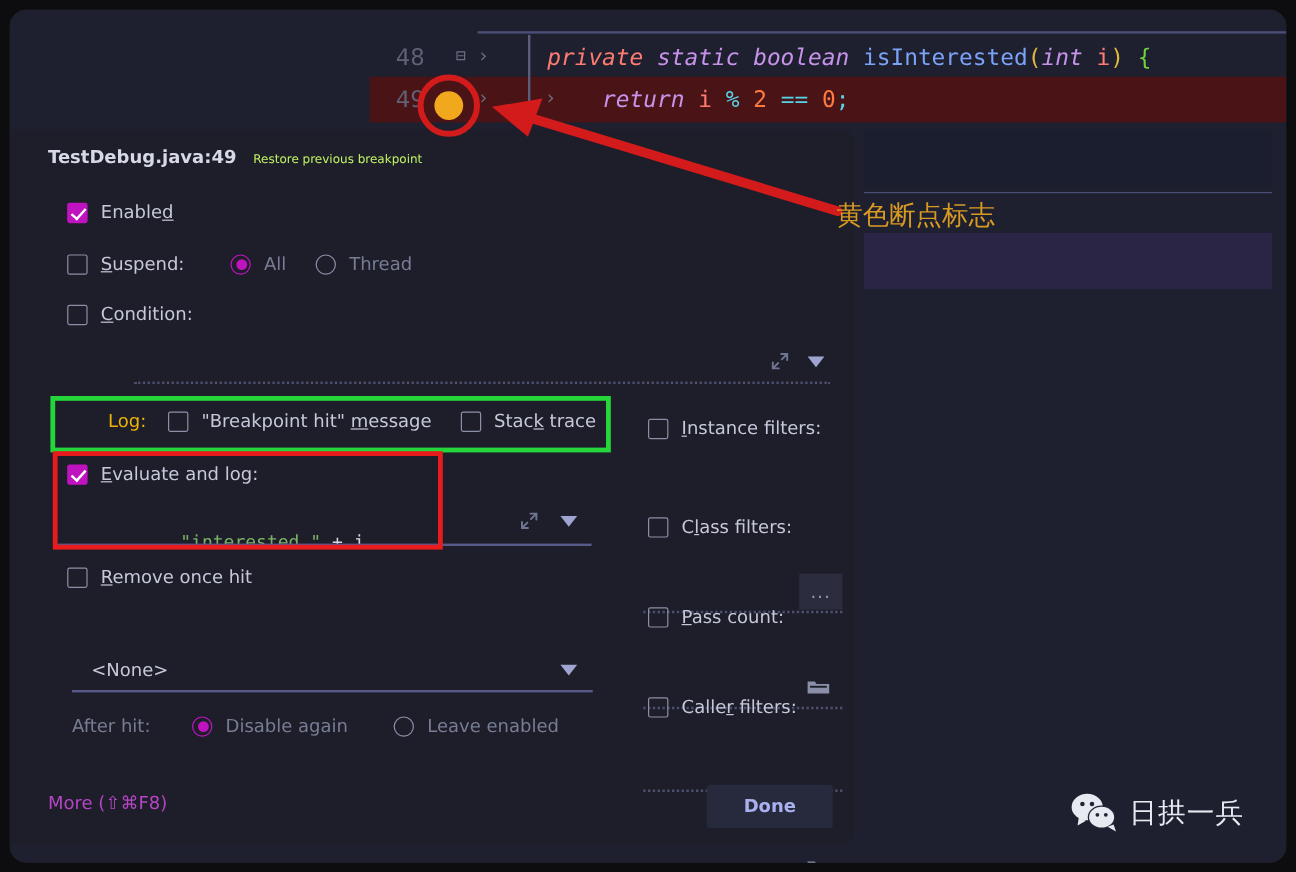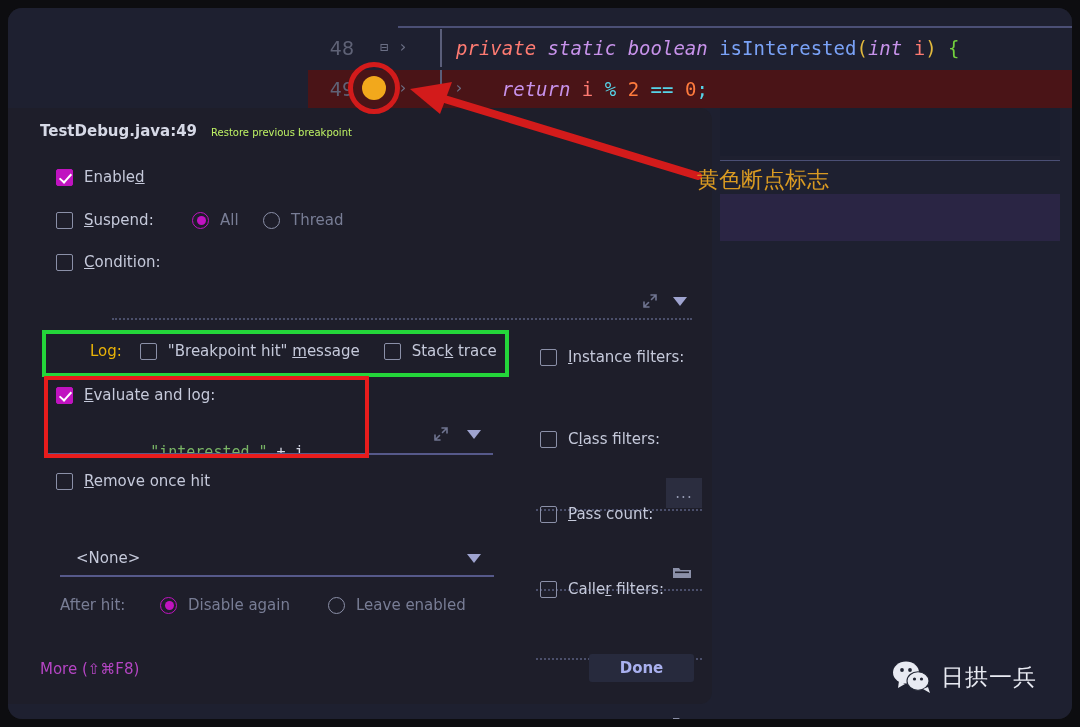--- a/index.html
+++ b/index.html
@@ -41,21 +41,21 @@
     left: 300px;
     height: 38px;
     width: 764px;
     display: flex;
     align-items: center;
     font-family: "DejaVu Sans Mono", monospace;
     font-size: 19px;
     white-space: pre;
   }
   #code-row-48 { top: 21px; }
-  #code-row-49 { top: 62px; background: #4a1417; }
+  #code-row-49 { top: 56px; background: #4a1417; }
 
   .gutter-num {
     width: 46px;
     text-align: right;
     color: #5f6276;
     font-size: 19px;
     font-family: "DejaVu Sans", sans-serif;
     flex: 0 0 auto;
   }
   .gutter-icons {
@@ -266,21 +266,21 @@
   .more-link {
     position: absolute;
     left: 32px; top: 552px;
     color: #b545c4;
     font-size: 15px;
     cursor: pointer;
   }
   #done-button {
     position: absolute;
     left: 581px; top: 546px;
-    width: 105px; height: 28px;
+    width: 105px; height: 36px;
     background: #272a3d;
     border: none;
     border-radius: 3px;
     color: #a9b0ef;
     font-size: 15px;
     font-weight: bold;
     font-family: "DejaVu Sans", sans-serif;
     cursor: pointer;
   }
 

